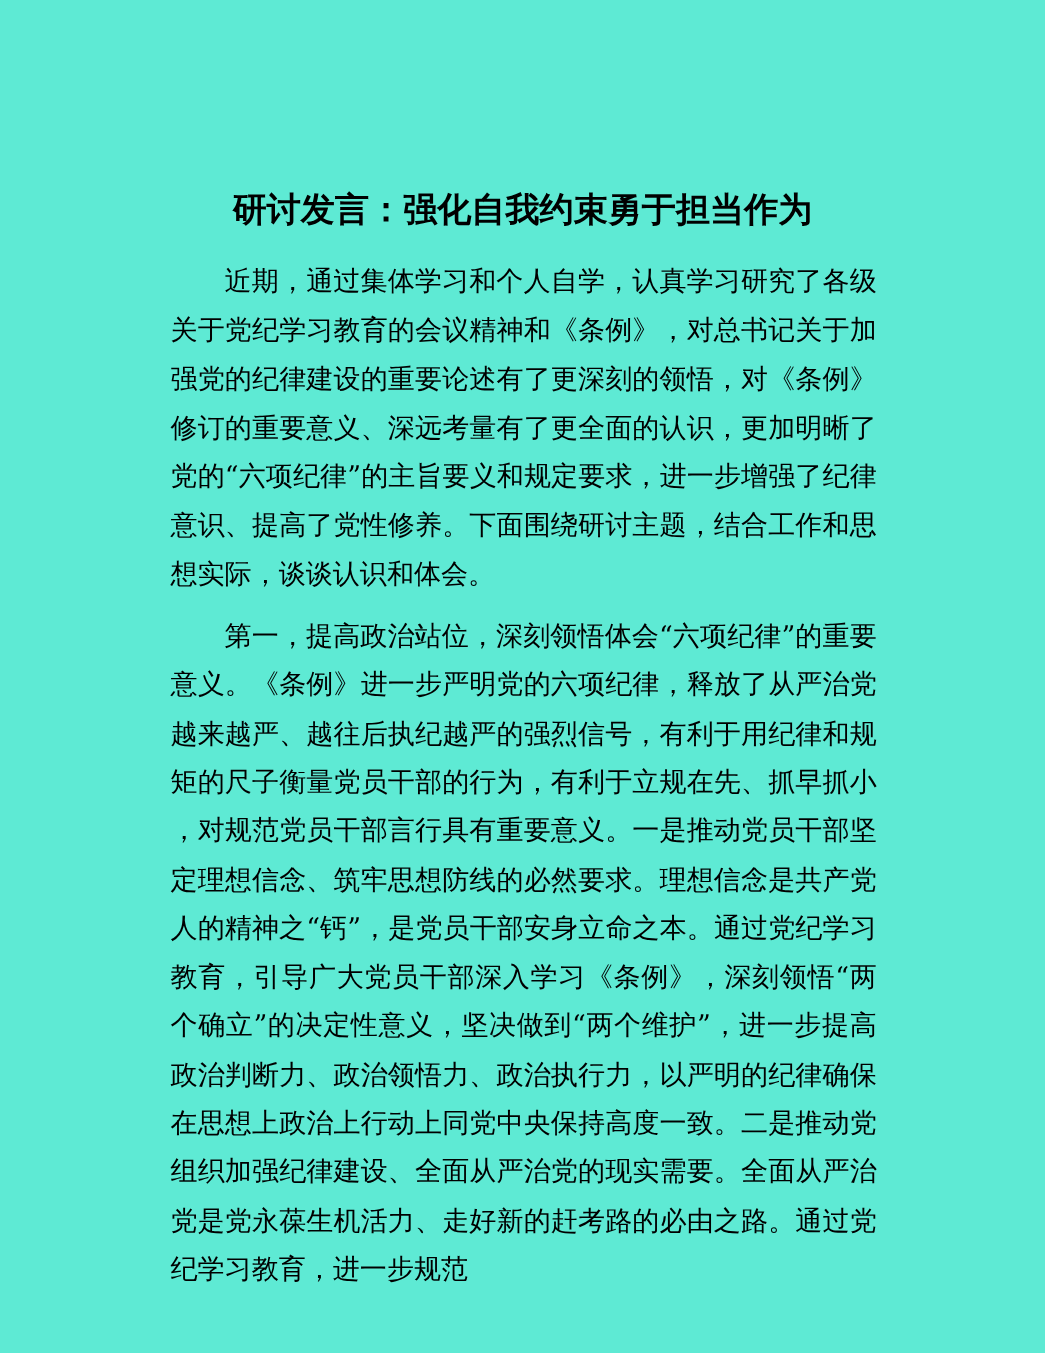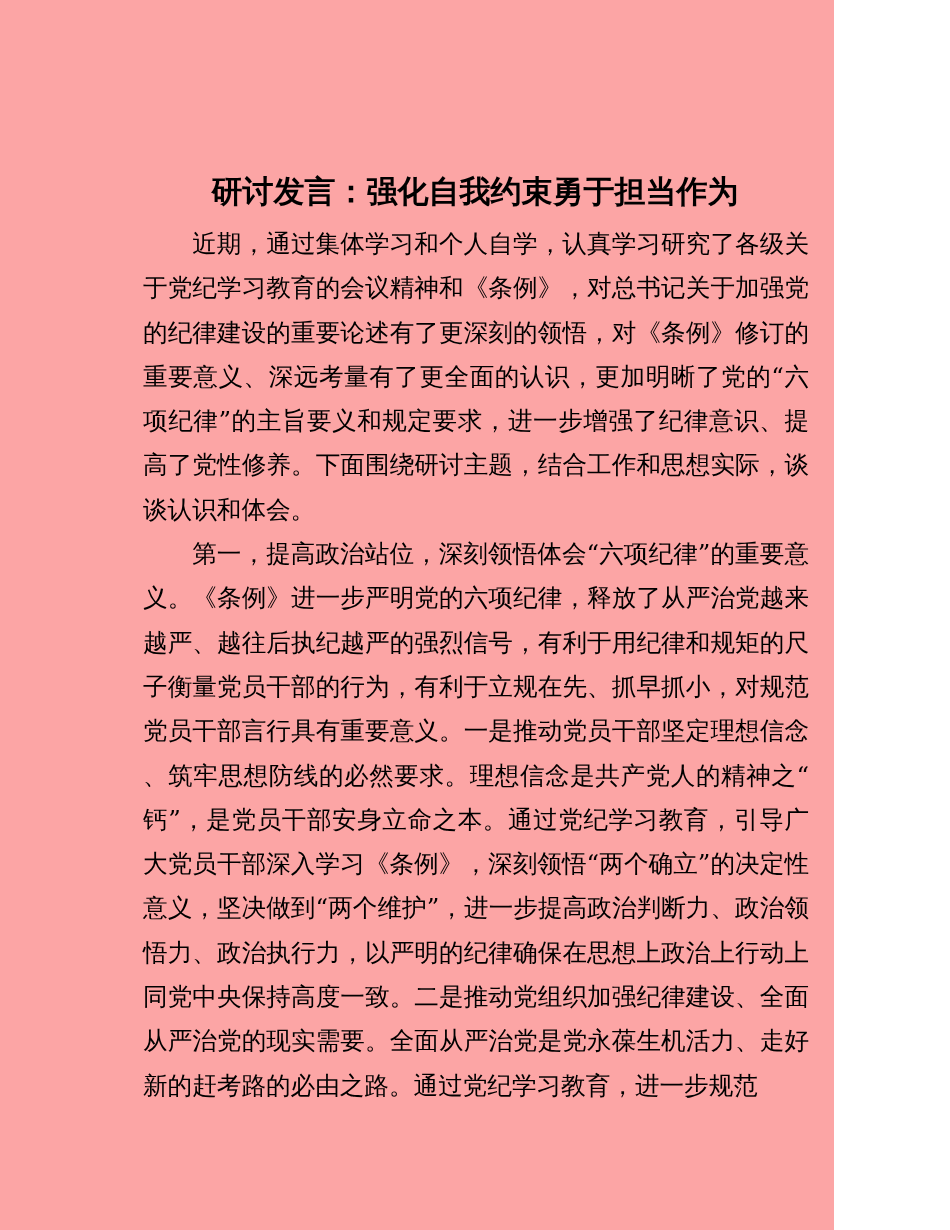--- a/index.html
+++ b/index.html
@@ -2,23 +2,23 @@
 <html><head>
 <meta charset="utf-8">
 <style>
   html, body {
     margin: 0;
     padding: 0;
     background: #ffffff;
   }
   .page {
     position: relative;
-    width: 834px;
+    width: 950px;
     height: 1230px;
-    background: #fca5a5;
+    background: #5eead4;
     overflow: hidden;
     color: #000000;
     font-family: "DejaVu Serif", "Liberation Serif", serif;
   }
   .doc-title {
     position: absolute;
     top: 167px;
     left: 0;
     width: 950px;
     margin: 0;
@@ -35,21 +35,21 @@
     top: 222px;
     left: 143px;
     width: 666px;
     font-size: 24.6px;
     line-height: 44.3px;
     text-align: justify;
     text-justify: inter-character;
     color: #000000;
   }
   .doc-body p {
-    margin: 0;
+    margin: 12px;
     padding: 0;
     text-indent: 2em;
     word-break: break-all;
     line-break: anywhere;
   }
 </style>
 </head>
 <body>
 
 <div class="page">

